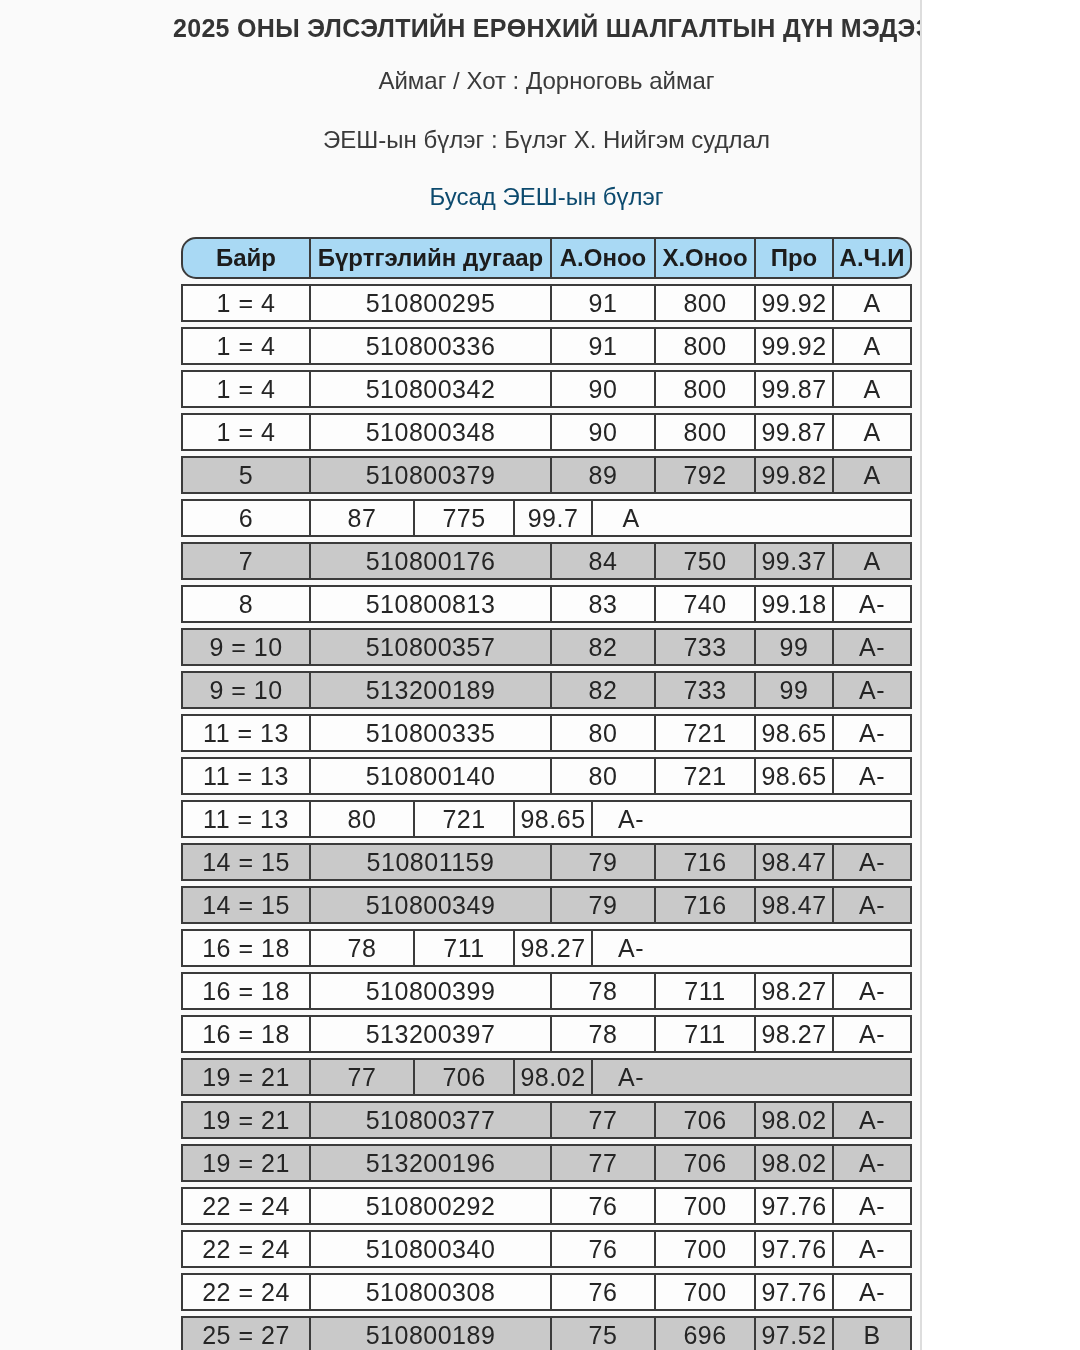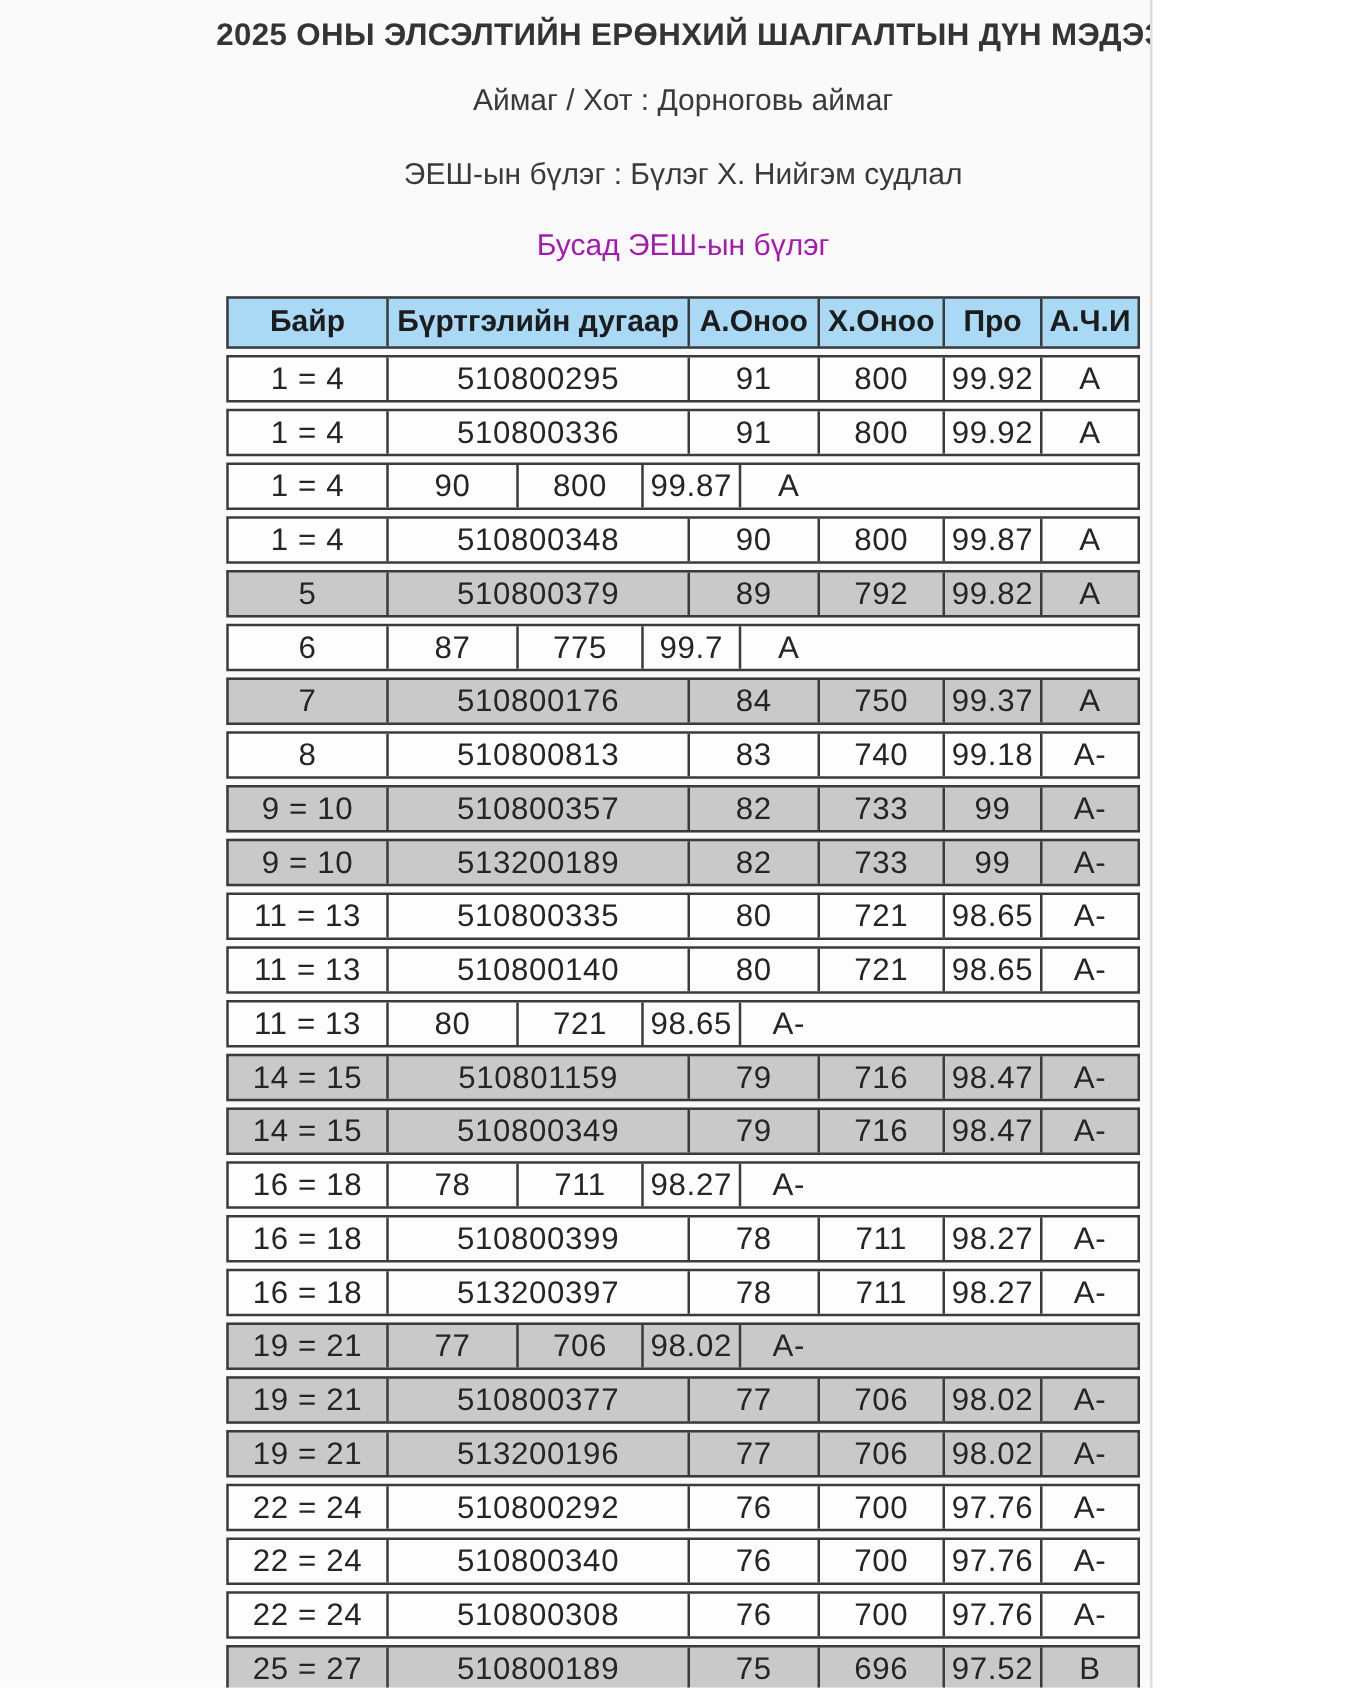--- a/index.html
+++ b/index.html
@@ -58,23 +58,23 @@
   .c4 { flex: 0 0 78px; }
   .c5 { flex: 0 0 76px; }
 </style>
 </head>
 <body>
 
 <div class="page">
   <div class="center-line title">2025 ОНЫ ЭЛСЭЛТИЙН ЕРӨНХИЙ ШАЛГАЛТЫН ДҮН МЭДЭЭ</div>
   <div class="center-line sub sub2">ЭЕШ-ын бүлэг : Бүлэг Х. Нийгэм судлал</div>
   <div class="center-line sub sub1">Аймаг / Хот : Дорноговь аймаг</div>
-  <div class="center-line link" style="color: #a21caf;">Бусад ЭЕШ-ын бүлэг</div>
+  <div class="center-line link" style="color: #0c4a6e;">Бусад ЭЕШ-ын бүлэг</div>
   <div class="rtable">
-      <div class="trow thead" style="background: rgb(169, 217, 244);">
+      <div class="trow thead" style="background: rgb(169, 217, 244); border-radius: 15px;">
         <div class="tcell c0">Байр</div>
         <div class="tcell c1">Бүртгэлийн дугаар</div>
         <div class="tcell c2">А.Оноо</div>
         <div class="tcell c3">Х.Оноо</div>
         <div class="tcell c4">Про</div>
         <div class="tcell c5">А.Ч.И</div>
       </div>
       <div class="trow" style="background: rgb(253, 253, 253);">
         <div class="tcell c0">1 = 4</div>
         <div class="tcell c1">510800295</div>
@@ -86,20 +86,21 @@
       <div class="trow" style="background: rgb(253, 253, 253);">
         <div class="tcell c0">1 = 4</div>
         <div class="tcell c1">510800336</div>
         <div class="tcell c2">91</div>
         <div class="tcell c3">800</div>
         <div class="tcell c4">99.92</div>
         <div class="tcell c5">A</div>
       </div>
       <div class="trow" style="background: rgb(253, 253, 253);">
         <div class="tcell c0">1 = 4</div>
+        <div class="tcell c1">510800342</div>
         <div class="tcell c2">90</div>
         <div class="tcell c3">800</div>
         <div class="tcell c4">99.87</div>
         <div class="tcell c5">A</div>
       </div>
       <div class="trow" style="background: rgb(253, 253, 253);">
         <div class="tcell c0">1 = 4</div>
         <div class="tcell c1">510800348</div>
         <div class="tcell c2">90</div>
         <div class="tcell c3">800</div>

